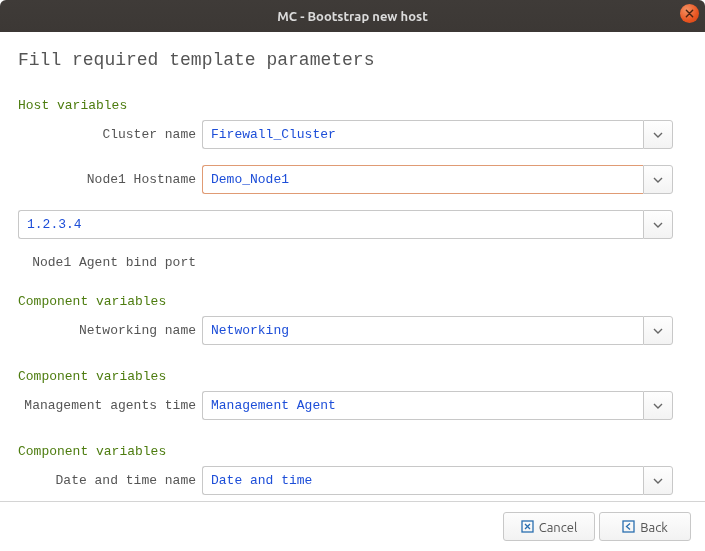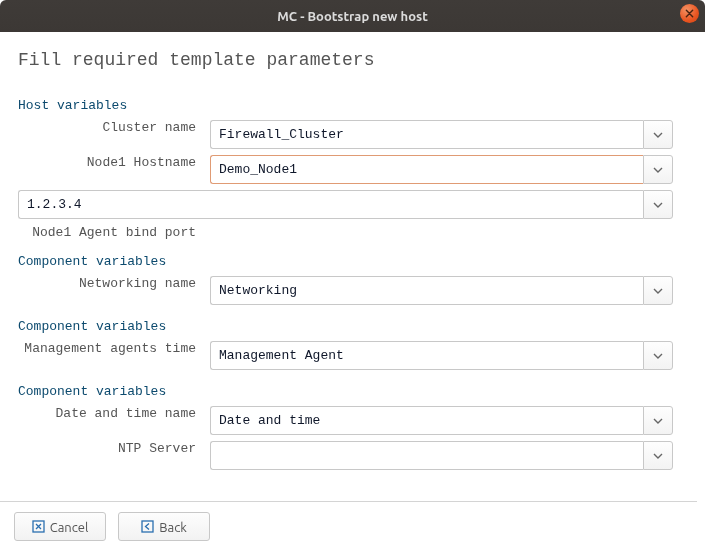--- a/index.html
+++ b/index.html
@@ -52,51 +52,50 @@
       padding: 18px 32px 0 18px;
       font-family: Liberation Mono, monospace;
     }
     .heading {
       font-size: 18px;
       color: #555;
       font-weight: 500;
       margin-bottom: 28px;
     }
     .section-label {
-      color: #0c4a6e;
+      color: #4d7c0f;
       font-size: 13px;
       margin-bottom: 7px;
       margin-top: 5px;
     }
     .form-row {
       display: flex;
-      align-items: flex-start;
-      margin-bottom: 6px;
-      gap: 8px;
+      align-items: center;
+      margin-bottom: 16px;
     }
     .row-label {
       width: 184px;
       text-align: right;
       padding-right: 6px;
       color: #555;
       font-size: 13px;
     }
     .combo {
       flex: 1;
       display: flex;
       height: 29px;
     }
     .combo-input {
       flex: 1;
       border: 1px solid #c8c8c8;
       border-right: none;
       border-radius: 3px 0 0 3px;
       padding: 0 8px;
       font-size: 13px;
-      color: #0f172a;
+      color: #1d4ed8;
       font-family: inherit;
       outline: none;
       background: #fff;
     }
     .combo-btn {
       width: 30px;
       border: 1px solid #c8c8c8;
       border-radius: 0 3px 3px 0;
       background: linear-gradient(to bottom, #fefefe, #f3f3f3);
       display: flex;
@@ -108,28 +107,28 @@
       width: 10px;
       height: 6px;
     }
     .section-gap {
       height: 3px;
     }
     .footer {
       position: absolute;
       bottom: 0;
       left: 0;
-      right: 8px;
+      right: 0;
       height: 50px;
       border-top: 1px solid #d4d4d4;
       display: flex;
       align-items: center;
-      justify-content: flex-start;
+      justify-content: flex-end;
       padding: 0 14px;
-      gap: 12px;
+      gap: 4px;
       background: #fff;
     }
     .btn {
       height: 29px;
       min-width: 92px;
       border: 1px solid #c8c8c8;
       border-radius: 3px;
       background: linear-gradient(to bottom, #fdfdfd, #f2f2f2);
       display: flex;
       align-items: center;

